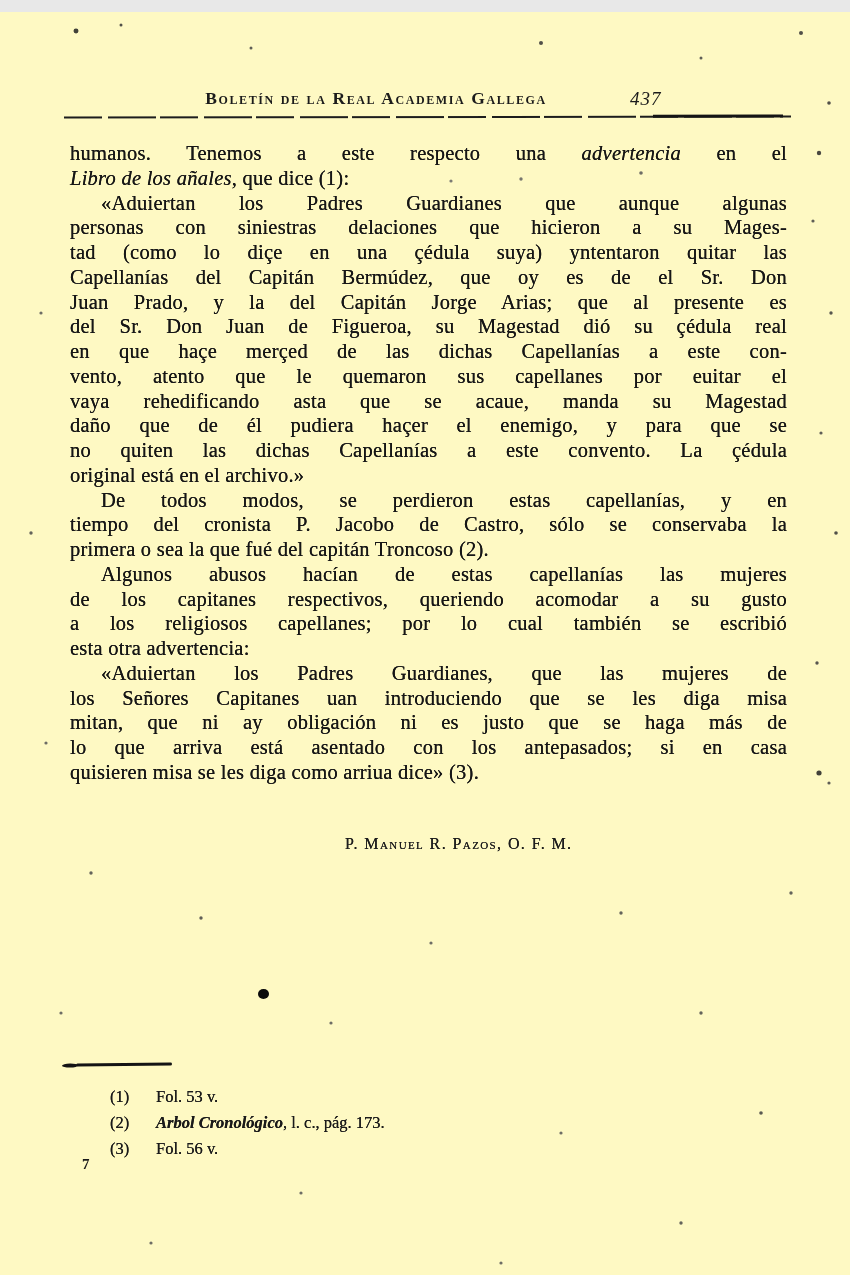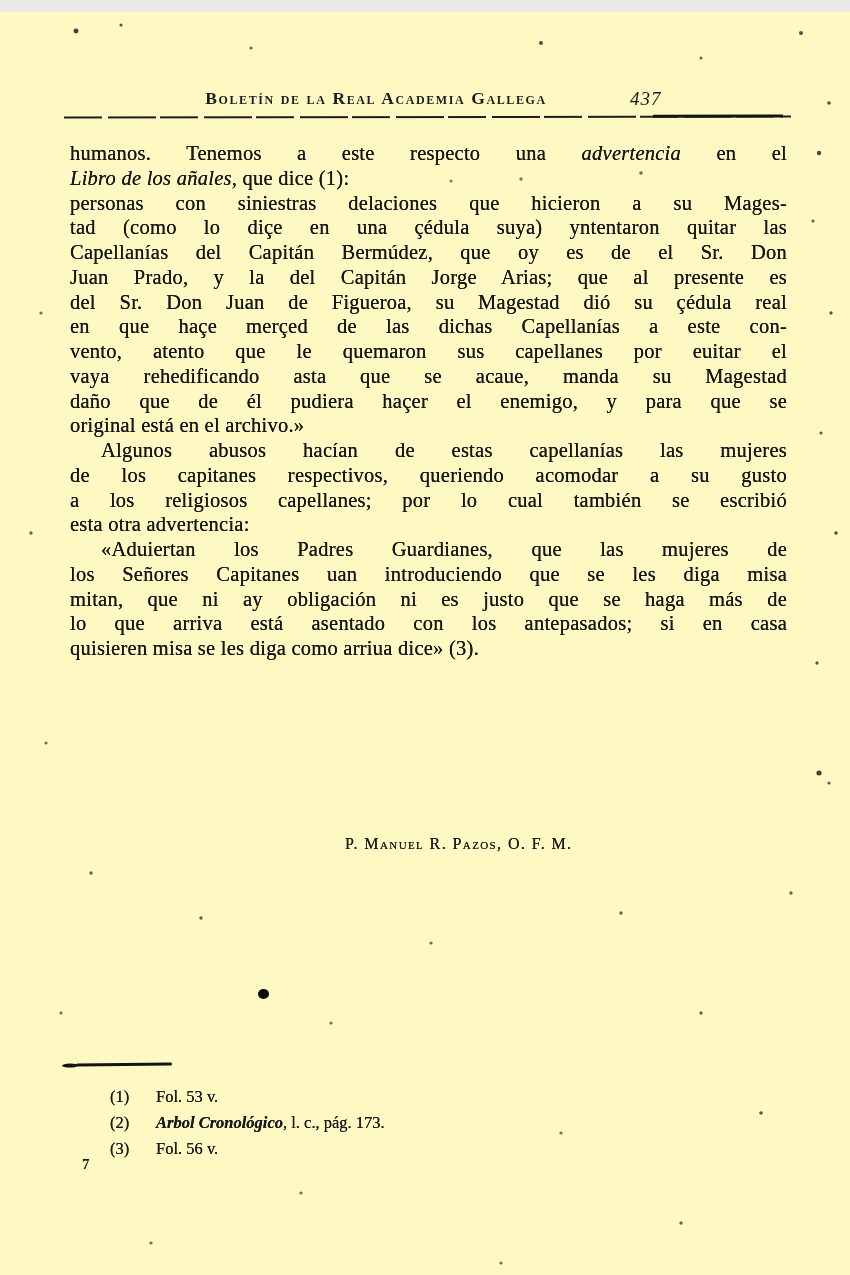--- a/index.html
+++ b/index.html
@@ -111,30 +111,37 @@
   </div>
 
   <div class="head-rule"></div>
 
   <div class="page-body">
       <div class="para">
         <div class="tline firstline"><span>humanos. Tenemos a este respecto una </span><i>advertencia</i><span> en el</span></div>
         <div class="tline lastline"><i>Libro de los añales</i><span>, que dice (1):</span></div>
       </div>
       <div class="para indent">
+        <div class="tline firstline"><span>«Aduiertan los Padres Guardianes que aunque algunas</span></div>
         <div class="tline"><span>personas con siniestras delaciones que hicieron a su Mages-</span></div>
         <div class="tline"><span>tad (como lo diçe en una çédula suya) yntentaron quitar las</span></div>
         <div class="tline"><span>Capellanías del Capitán Bermúdez, que oy es de el Sr. Don</span></div>
         <div class="tline"><span>Juan Prado, y la del Capitán Jorge Arias; que al presente es</span></div>
         <div class="tline"><span>del Sr. Don Juan de Figueroa, su Magestad dió su çédula real</span></div>
         <div class="tline"><span>en que haçe merçed de las dichas Capellanías a este con-</span></div>
         <div class="tline"><span>vento, atento que le quemaron sus capellanes por euitar el</span></div>
         <div class="tline"><span>vaya rehedificando asta que se acaue, manda su Magestad</span></div>
         <div class="tline"><span>daño que de él pudiera haçer el enemigo, y para que se</span></div>
+        <div class="tline"><span>no quiten las dichas Capellanías a este convento. La çédula</span></div>
         <div class="tline lastline"><span>original está en el archivo.»</span></div>
+      </div>
+      <div class="para indent">
+        <div class="tline firstline"><span>De todos modos, se perdieron estas capellanías, y en</span></div>
+        <div class="tline"><span>tiempo del cronista P. Jacobo de Castro, sólo se conservaba la</span></div>
+        <div class="tline lastline"><span>primera o sea la que fué del capitán Troncoso (2).</span></div>
       </div>
       <div class="para indent">
         <div class="tline firstline"><span>Algunos abusos hacían de estas capellanías las mujeres</span></div>
         <div class="tline"><span>de los capitanes respectivos, queriendo acomodar a su gusto</span></div>
         <div class="tline"><span>a los religiosos capellanes; por lo cual también se escribió</span></div>
         <div class="tline lastline"><span>esta otra advertencia:</span></div>
       </div>
       <div class="para indent">
         <div class="tline firstline"><span>«Aduiertan los Padres Guardianes, que las mujeres de</span></div>
         <div class="tline"><span>los Señores Capitanes uan introduciendo que se les diga misa</span></div>

